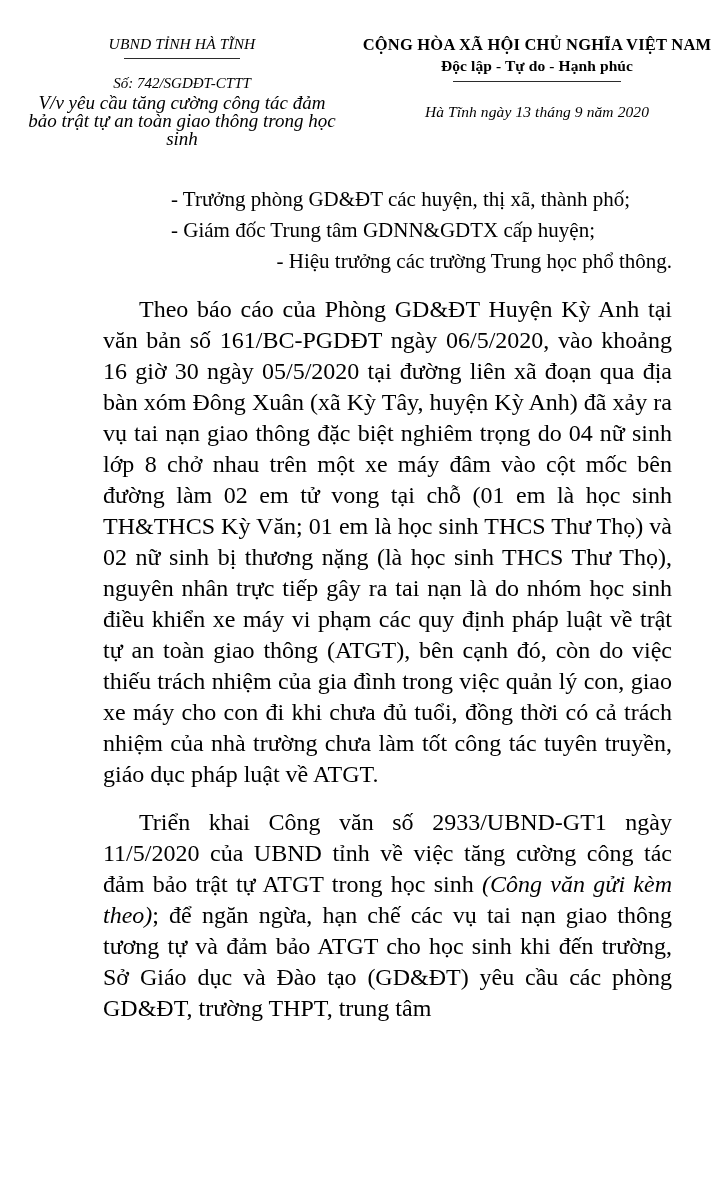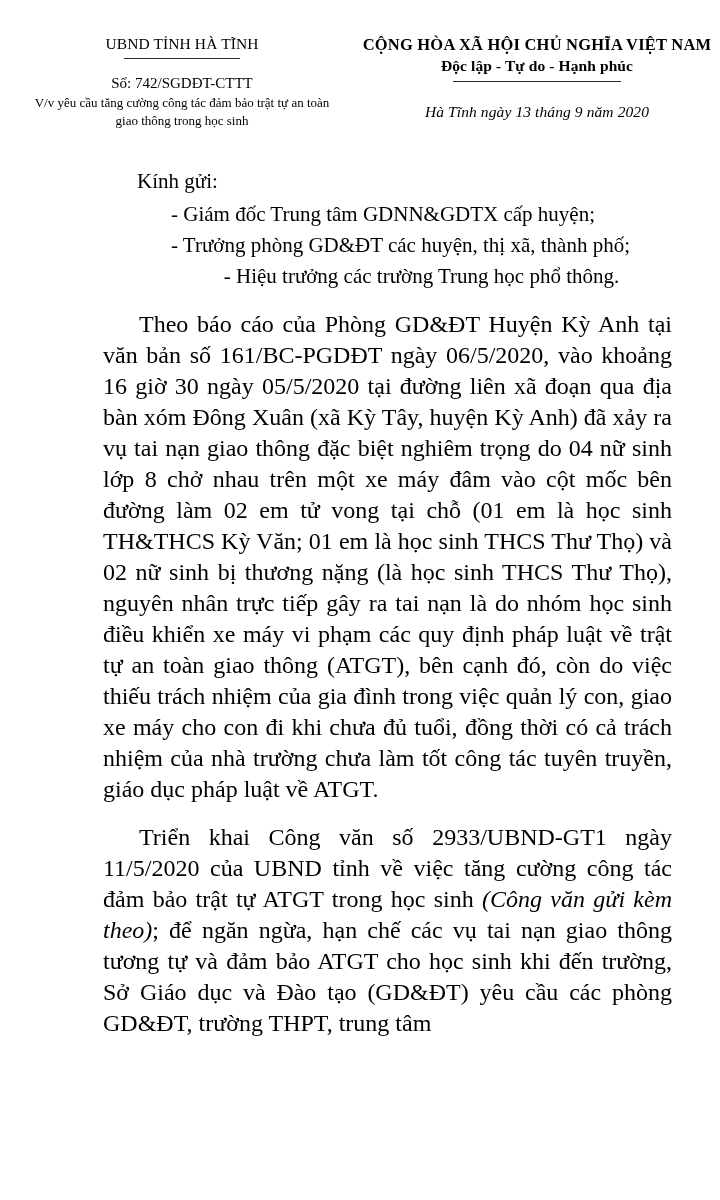--- a/index.html
+++ b/index.html
@@ -20,20 +20,21 @@
   .header {
     display: flex;
     flex-direction: row;
     align-items: flex-start;
     padding-top: 34px;
   }
   .hdr-left {
     width: 320px;
     margin-left: 22px;
     text-align: center;
+    font-style: italic;
   }
   .hdr-right {
     width: 350px;
     margin-left: 20px;
     text-align: center;
   }
 
   .org-top {
     font-size: 15.5px;
     line-height: 20px;
@@ -74,21 +75,21 @@
     background: #2b2b2b;
     margin-top: 4px;
   }
 
   .docnum {
     font-size: 15px;
     line-height: 20px;
     margin-top: 14px;
   }
   .subject {
-    font-size: 13px;
+    font-size: 19px;
     line-height: 18px;
     margin-top: 1px;
     padding: 0 4px;
   }
 
   .date-line {
     font-size: 15.5px;
     font-style: italic;
     line-height: 20px;
     margin-top: 20px;
@@ -112,21 +113,21 @@
     margin-left: 68px;
   }
   .recipient {
     font-size: 21px;
     line-height: 31px;
     text-align: justify;
     text-justify: inter-word;
     text-indent: 0;
   }
   .recipient:last-child {
-    text-align: center;
+    text-align: right;
   }
 
   .para {
     font-size: 24px;
     line-height: 31px;
     text-align: justify;
     text-justify: inter-word;
     text-indent: 36px;
     margin: 0;
     hyphens: none;
@@ -158,25 +159,24 @@
     <div class="rule-wrap">
       <div class="rule-long"></div>
     </div>
     <div class="date-line">Hà Tĩnh ngày 13 tháng 9 năm 2020</div>
   </div>
 
 </div>
 
 <div class="body-area">
 
-  <div class="salutation">Kính gửi:</div>
 
   <div class="recipients">
+    <div class="recipient">- Trưởng phòng GD&amp;ĐT các huyện, thị xã, thành phố;</div>
     <div class="recipient">- Giám đốc Trung tâm GDNN&amp;GDTX cấp huyện;</div>
-    <div class="recipient">- Trưởng phòng GD&amp;ĐT các huyện, thị xã, thành phố;</div>
     <div class="recipient">- Hiệu trưởng các trường Trung học phổ thông.</div>
   </div>
 
   <p class="para para-spaced">Theo báo cáo của Phòng GD&amp;ĐT Huyện Kỳ Anh tại văn bản số 161/BC-PGDĐT ngày 06/5/2020, vào khoảng 16 giờ 30 ngày 05/5/2020 tại đường liên xã đoạn qua địa bàn xóm Đông Xuân (xã Kỳ Tây, huyện Kỳ Anh) đã xảy ra vụ tai nạn giao thông đặc biệt nghiêm trọng do 04 nữ sinh lớp 8 chở nhau trên một xe máy đâm vào cột mốc bên đường làm 02 em tử vong tại chỗ (01 em là học sinh TH&amp;THCS Kỳ Văn;  01 em là học sinh THCS Thư Thọ) và 02 nữ sinh bị thương nặng (là học sinh THCS Thư Thọ), nguyên nhân trực tiếp gây ra tai nạn là do nhóm học sinh điều khiển xe máy vi phạm các quy định pháp luật về trật tự an toàn giao thông (ATGT), bên cạnh đó, còn do việc thiếu trách nhiệm của gia đình trong việc quản lý con, giao xe máy cho con đi khi chưa đủ tuổi, đồng thời có cả trách nhiệm của nhà trường chưa làm tốt công tác tuyên truyền, giáo dục pháp luật về ATGT.</p>
 
   <p class="para para-spaced"><span>Triển khai Công văn số 2933/UBND-GT1 ngày 11/5/2020 của UBND tỉnh về việc tăng cường công tác đảm bảo trật tự ATGT trong học sinh </span><span class="ital">(Công văn gửi kèm theo)</span><span>; để ngăn ngừa, hạn chế các vụ tai nạn giao thông tương tự và đảm bảo ATGT cho học sinh khi đến trường, Sở Giáo dục và Đào tạo (GD&amp;ĐT) yêu cầu các phòng GD&amp;ĐT, trường THPT, trung tâm</span></p>
 
 </div>
 
 </body></html>

